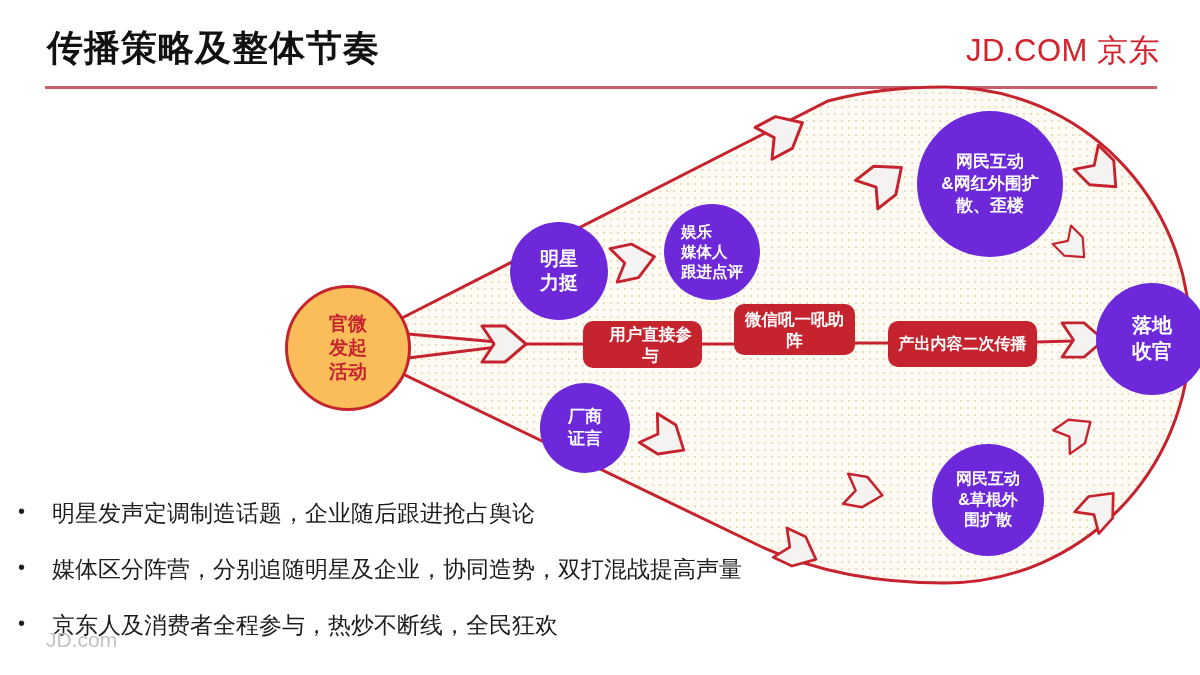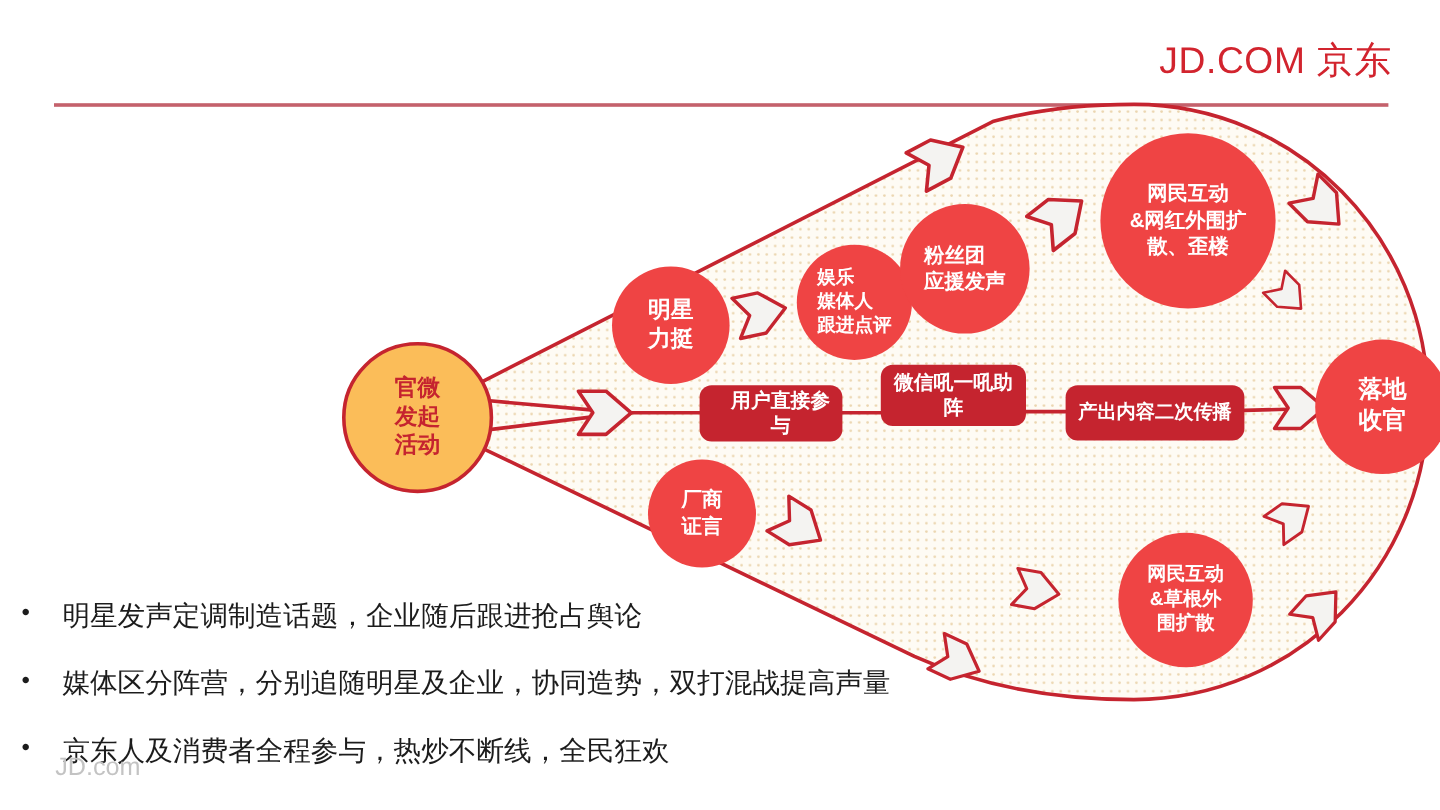--- a/index.html
+++ b/index.html
@@ -15,21 +15,21 @@
   .title-rule{
     position:absolute;left:45px;top:86px;width:1112px;height:3px;background:#c4616c;
   }
   .logo{
     position:absolute;right:40px;top:30px;font-size:31px;font-weight:400;
     color:#d2242e;letter-spacing:0.5px;
   }
   .diagram-svg{position:absolute;left:0;top:0;}
   .node{
     position:absolute;border-radius:50%;display:flex;align-items:center;justify-content:center;
-    background:#ef4444;color:#fff;font-weight:700;text-align:center;line-height:1.28;
+    background:#6d28d9;color:#fff;font-weight:700;text-align:center;line-height:1.28;
     white-space:pre-line;
   }
   .node.left-text{text-align:left;}
   .node.origin{
     background:#fbbd59;color:#c5242f;border:3px solid #c5242f;box-sizing:border-box;
     font-size:19px;
   }
   .flowbox{
     position:absolute;background:#c5242f;color:#fff;font-weight:700;border-radius:10px;
     display:flex;align-items:center;justify-content:center;text-align:center;line-height:1.25;
@@ -40,20 +40,21 @@
   .bullet .dot{width:34px;flex:0 0 34px;font-size:20px;padding-top:2px;}
   .watermark{
     position:absolute;left:46px;top:628px;font-size:21px;color:#c3c3c3;
   }
 </style>
 </head>
 <body>
 
 <div class="slide">
 
+  <div class="title">传播策略及整体节奏</div>
   <div class="title-rule"></div>
   <div class="logo">JD.COM 京东</div>
 
   <svg class="diagram-svg" width="1200" height="675" viewBox="0 0 1200 675">
     <defs>
       <pattern id="dots" width="7" height="7" patternUnits="userSpaceOnUse">
         <rect width="7" height="7" fill="#FEFBF4"></rect>
         <circle cx="2" cy="2" r="1.1" fill="#EBD5AE"></circle>
       </pattern>
       <g id="chev">
@@ -97,22 +98,20 @@
 发起
 活动</div>
 
   <div class="node" style="left:510px;top:222px;width:98px;height:98px;font-size:19px;">明星
 力挺</div>
 
   <div class="node left-text" style="left:664px;top:204px;width:96px;height:96px;font-size:15.5px;">娱乐
 媒体人
 跟进点评</div>
 
-  <div class="node left-text" style="left:750px;top:170px;width:108px;height:108px;font-size:17px;">粉丝团
-应援发声</div>
 
   <div class="node" style="left:917px;top:111px;width:146px;height:146px;font-size:17px;">网民互动
 &amp;网红外围扩
 散、歪楼</div>
 
   <div class="node" style="left:1096px;top:283px;width:112px;height:112px;font-size:20px;">落地
 收官</div>
 
   <div class="node" style="left:540px;top:383px;width:90px;height:90px;font-size:17px;">厂商
 证言</div>

